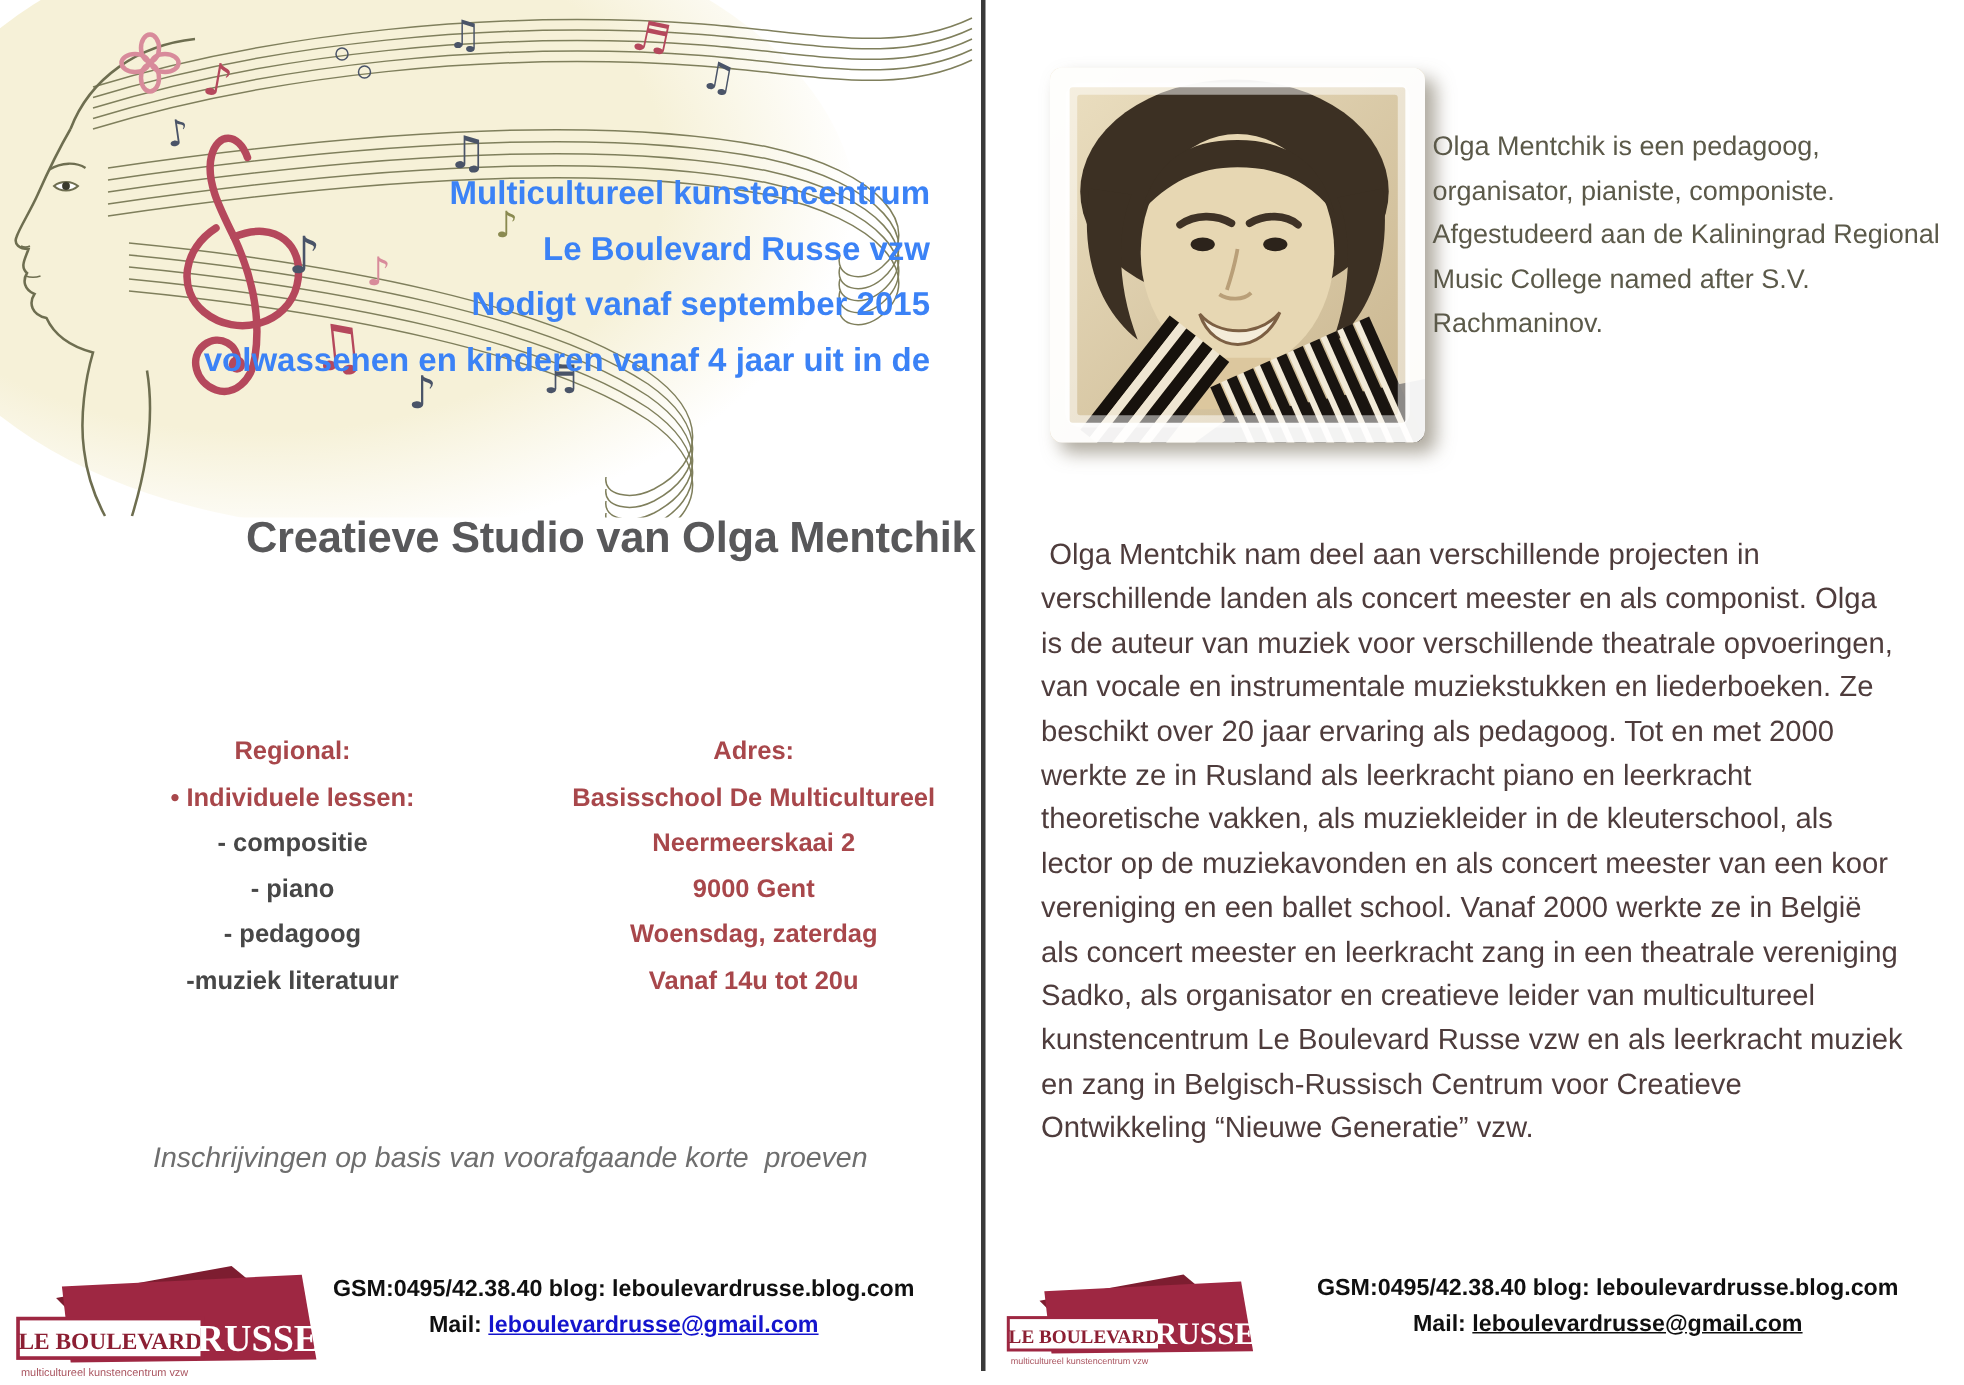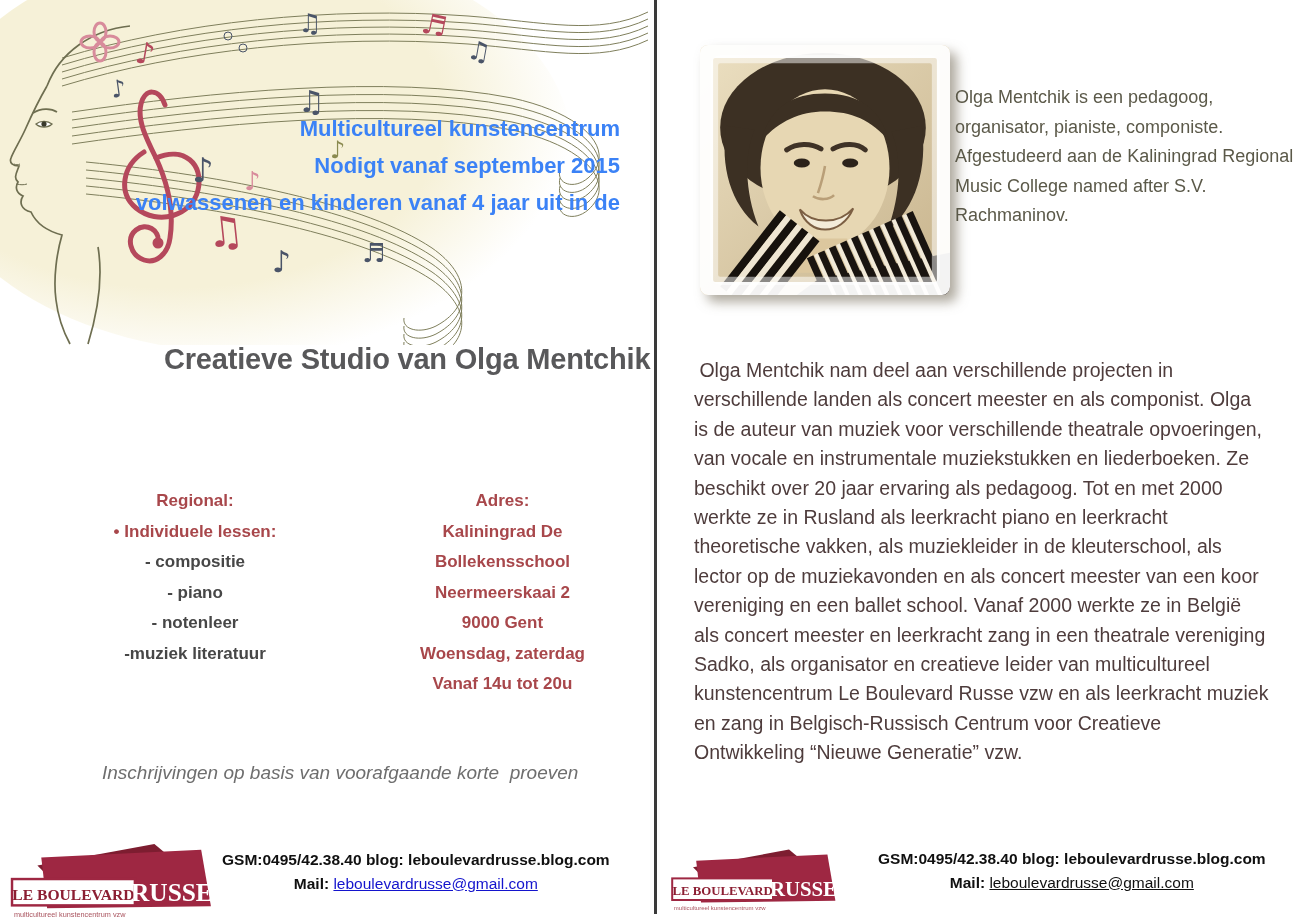--- a/index.html
+++ b/index.html
@@ -31,21 +31,21 @@
     position:absolute;left:102px;top:762px;margin:0;
     font-size:19px;color:#6e6e6e;white-space:pre-wrap;font-style:italic;
   }
 
   
   .logo-left{position:absolute;left:8px;top:842px;}
   .contact-left{position:absolute;left:222px;top:848px;}
   .logo-right{position:absolute;left:12px;top:848px;}
   .contact-right{position:absolute;left:221px;top:847px;}
   .contact{font-size:15.5px;font-weight:bold;color:#101010;line-height:23.5px;white-space:nowrap;text-align:center;}
-  .contact a{font-weight:normal;cursor:pointer;}
+  .contact a{font-weight:bold;cursor:pointer;}
   .mail-blue{color:#1414cd;text-decoration:underline;}
   .mail-black{color:#101010;text-decoration:underline;}
 
   
   .photo{
     position:absolute;left:43px;top:45px;width:250px;height:250px;
     box-shadow:7px 7px 12px rgba(110,100,80,.55);border-radius:8px;overflow:hidden;
   }
   .intro{
     position:absolute;left:298px;top:83px;width:352px;margin:0;
@@ -130,38 +130,39 @@
       <text x="208" y="248" font-size="42" fill="#b5485c" transform="rotate(-6 208 248)">♫</text>
       <text x="272" y="272" font-size="30" fill="#4a5468">♪</text>
       <text x="362" y="262" font-size="26" fill="#4a5468">♬</text>
       <circle cx="228" cy="36" r="4" stroke="#4a5468" fill="none"></circle>
       <circle cx="243" cy="48" r="4" stroke="#4a5468" fill="none"></circle>
     </g>
   </svg>
 
   <div class="red-header">
     <div>Multicultureel kunstencentrum</div>
+    <div>Le Boulevard Russe vzw</div>
     <div>Nodigt vanaf september 2015</div>
     <div>volwassenen en kinderen vanaf 4 jaar uit in de</div>
   </div>
 
   <h1 class="title">Creatieve Studio van Olga Mentchik</h1>
 
   <div class="col program-col">
     <div class="red">Regional:</div>
     <div class="red">•  Individuele lessen:</div>
     <div class="dark">- compositie</div>
     <div class="dark">- piano</div>
-    <div class="dark">- notenleer</div>
+    <div class="dark">- pedagoog</div>
     <div class="dark">-muziek literatuur</div>
   </div>
 
   <div class="col address-col">
     <div>Adres:</div>
-    <div>Kaliningrad De Bollekensschool</div>
+    <div>Basisschool De Multicultureel</div>
     <div>Neermeerskaai 2</div>
     <div>9000 Gent</div>
     <div>Woensdag, zaterdag</div>
     <div>Vanaf 14u tot 20u</div>
   </div>
 
   <p class="note">Inschrijvingen op basis van voorafgaande korte  proeven</p>
 
   <svg class="logo-left" width="205" height="78" viewBox="0 0 210 80">
     <polygon points="30,24 150,2 162,12 40,34" fill="#7d1d30"></polygon>

